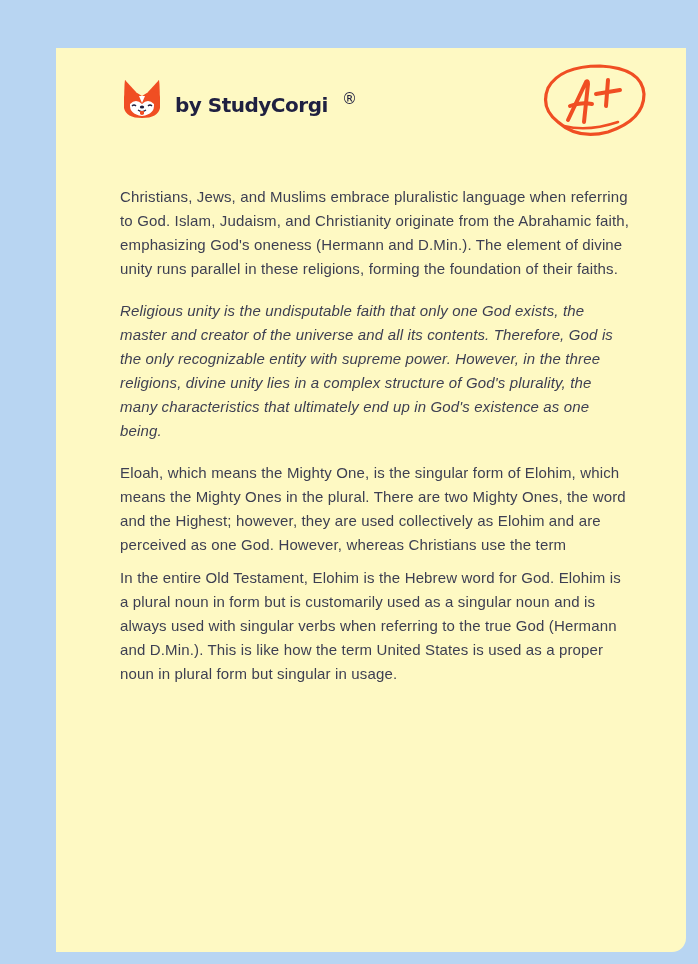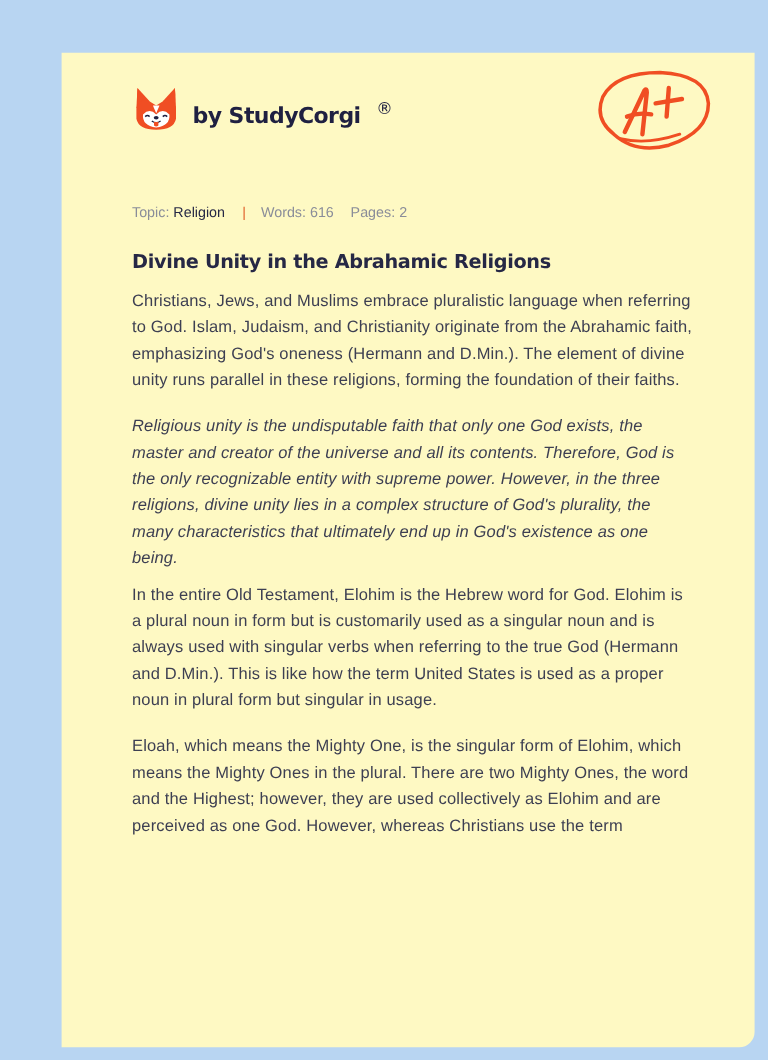--- a/index.html
+++ b/index.html
@@ -162,32 +162,21 @@
       <path d="M30 60 L48 22 Q50 20 50 24 L46 62" stroke="#f04e23" stroke-width="4" fill="none" stroke-linecap="round" stroke-linejoin="round"></path>
       <path d="M32 46 Q42 42 54 44" stroke="#f04e23" stroke-width="4" fill="none" stroke-linecap="round"></path>
 
       <path d="M58 34 L82 30" stroke="#f04e23" stroke-width="4" fill="none" stroke-linecap="round"></path>
       <path d="M70 20 L68 46" stroke="#f04e23" stroke-width="4" fill="none" stroke-linecap="round"></path>
     </svg>
   </div>
 
   <div class="content">
 
-    <div class="meta">
-      <span>Topic:</span>
-      <a class="topic-value">Religion</a>
-      <span class="sep">|</span>
-      <span>Words:</span>
-      <span>616</span>
-      <span class="gap"></span>
-      <span>Pages:</span>
-      <span>2</span>
-    </div>
 
-    <h2 class="section-heading sec1-h">Divine Unity in the Abrahamic Religions</h2>
     <p class="para sec1-p1">Christians, Jews, and Muslims embrace pluralistic language when referring to God. Islam, Judaism, and Christianity originate from the Abrahamic faith, emphasizing God's oneness (Hermann and D.Min.). The element of divine unity runs parallel in these religions, forming the foundation of their faiths.</p>
     <p class="para sec1-p2">Religious unity is the undisputable faith that only one God exists, the master and creator of the universe and all its contents. Therefore, God is the only recognizable entity with supreme power. However, in the three religions, divine unity lies in a complex structure of God's plurality, the many characteristics that ultimately end up in God's existence as one being.</p>
 
+    <p class="para sec2-p2">Eloah, which means the Mighty One, is the singular form of Elohim, which means the Mighty Ones in the plural. There are two Mighty Ones, the word and the Highest; however, they are used collectively as Elohim and are perceived as one God. However, whereas Christians use the term</p>
     <p class="para sec2-p1">In the entire Old Testament, Elohim is the Hebrew word for God. Elohim is a plural noun in form but is customarily used as a singular noun and is always used with singular verbs when referring to the true God (Hermann and D.Min.). This is like how the term United States is used as a proper noun in plural form but singular in usage.</p>
-    <p class="para sec2-p2">Eloah, which means the Mighty One, is the singular form of Elohim, which means the Mighty Ones in the plural. There are two Mighty Ones, the word and the Highest; however, they are used collectively as Elohim and are perceived as one God. However, whereas Christians use the term</p>
   </div>
 
 </div>
 
 </body></html>

